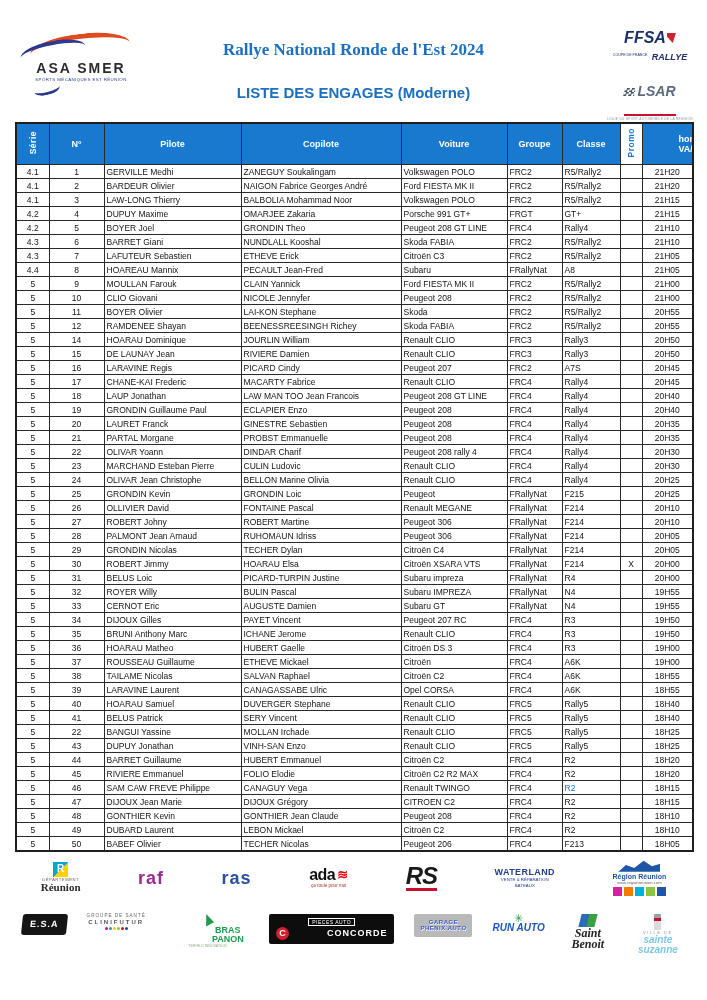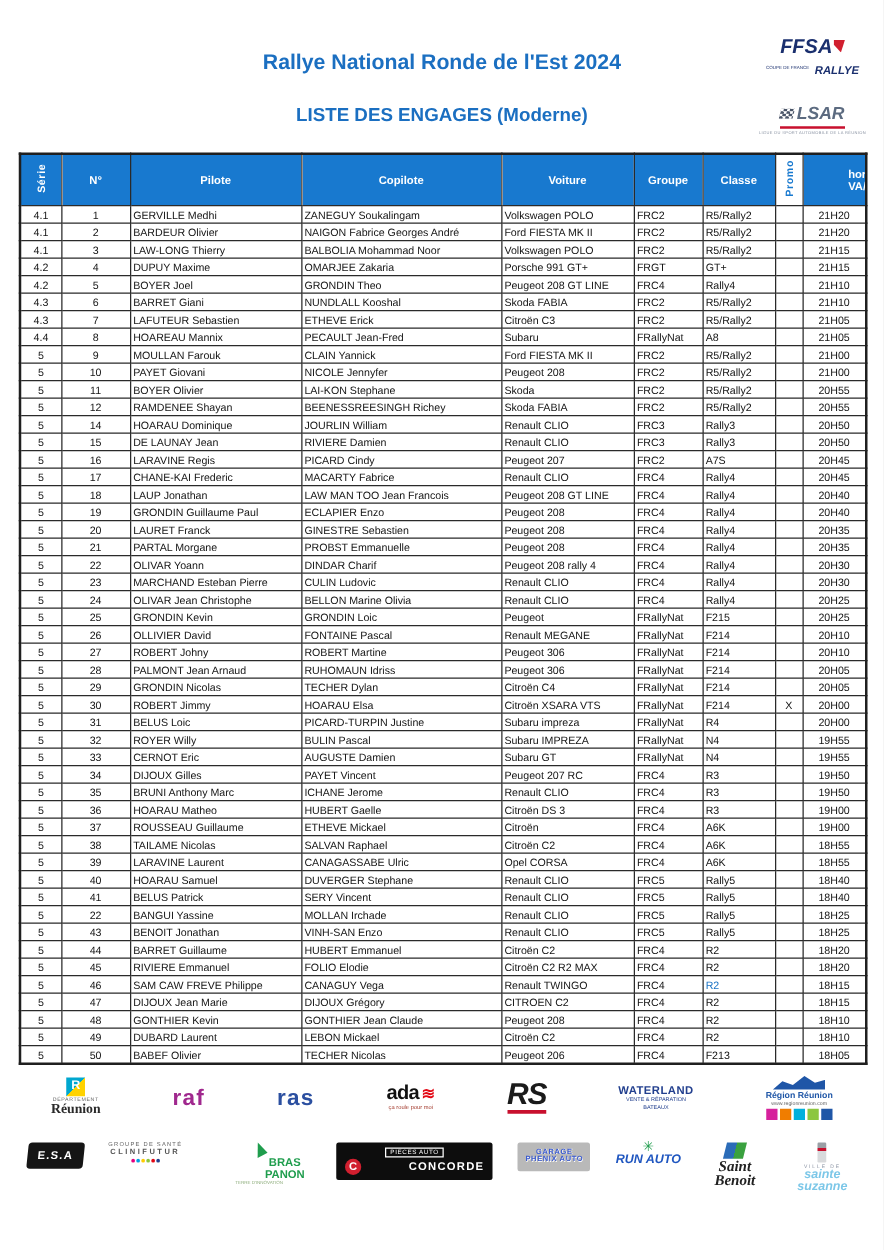--- a/index.html
+++ b/index.html
@@ -14,34 +14,34 @@
   .arc-red  { position:absolute; left:14px; top:2px;  width:100px; height:24px;
               border-top:5px solid #e04a1e; border-radius:50%; transform:rotate(-7deg); }
   .arc-blue { position:absolute; left:4px;  top:9px;  width:66px;  height:18px;
               border-top:4px solid #2b3990; border-radius:50%; transform:rotate(-11deg); }
   .asa-name { font-size:14px; font-weight:800; letter-spacing:2px; color:#2b2b2b; margin-top:2px; }
   .asa-sub  { font-size:4.4px; color:#2b3990; letter-spacing:0.4px; margin-top:1px; }
   .arc-blue2{ width:26px; height:9px; border-bottom:3px solid #2b3990; border-radius:50%;
               transform:rotate(-14deg); margin:1px 0 0 18px; }
 
   .titles { position:absolute; left:155px; right:155px; top:0; text-align:center; }
-  .main-title { color:#1b6fc1; font-size:17px; font-weight:bold; margin-top:14px; }
+  .main-title { color:#1b6fc1; font-size:17px; font-weight:bold; margin-top:14px;font-family:Liberation Serif, serif; }
   .sub-title  { color:#1b6fc1; font-size:15px; font-weight:bold; margin-top:24px; }
 
   .ffsa { position:absolute; right:14px; top:4px; width:86px; text-align:center; }
   .ffsa-word { font-size:16px; font-weight:800; font-style:italic; color:#1a2f6e; line-height:1; }
   .ffsa-flag { display:inline-block; width:9px; height:10px; background:#d11f2f;
                clip-path:polygon(0 0,100% 0,65% 100%,0 35%); margin-left:1px; }
   .ffsa-sub { margin-top:1px; line-height:1; }
   .ffsa-coupe { font-size:3.6px; color:#1a2f6e; vertical-align:middle; }
   .ffsa-rallye { font-size:9px; font-weight:800; font-style:italic; color:#1a2f6e; }
 
   .lsar { position:absolute; right:14px; top:56px; width:86px; text-align:center; }
   .lsar-word { display:inline-block; font-size:14px; font-weight:800; font-style:italic;
-               color:#5c6b80; border-bottom:2px solid #c8102e; line-height:1.05; padding-bottom:3px; }
+               color:#5c6b80; border-bottom:2px solid #c8102e; line-height:1.05; padding-bottom:15px; }
   .checker { display:inline-block; width:11px; height:8px; margin-right:2px;
              background:repeating-conic-gradient(#4a5568 0 25%, #ffffff 0 50%);
              background-size:5px 4px; transform:skewX(-14deg); }
   .lsar-sub { font-size:3.2px; color:#8a93a3; margin-top:1px; letter-spacing:0.3px; }
 
   
   table.entries { position:absolute; left:15px; top:122px; width:677px;
                   border-collapse:collapse; table-layout:fixed; }
   table.entries th, table.entries td { border:1px solid #2a2a2a; overflow:hidden; white-space:nowrap; }
   table.entries { border:2px solid #1f1f1f; }
@@ -115,20 +115,29 @@
   .kind-suzanne .top { font-size:4px; color:#8a93a3; letter-spacing:1.5px; }
   .kind-suzanne .lab { font-size:10px; font-style:italic; width:54px; white-space:normal; line-height:0.95; }
 </style>
 </head>
 <body>
 
 <div class="page">
 
   <div class="doc-header">
 
+    <div class="asa">
+      <div class="asa-arcs">
+        <div class="arc-red"></div>
+        <div class="arc-blue"></div>
+      </div>
+      <div class="asa-name">ASA SMER</div>
+      <div class="asa-sub">SPORTS MÉCANIQUES EST RÉUNION</div>
+      <div class="arc-blue2"></div>
+    </div>
 
     <div class="titles">
       <div class="main-title">Rallye National Ronde de l'Est 2024</div>
       <div class="sub-title">LISTE DES ENGAGES (Moderne)</div>
     </div>
 
     <div class="ffsa">
       <div class="ffsa-word"><span>FFSA</span><span class="ffsa-flag"></span></div>
       <div class="ffsa-sub">
         <span class="ffsa-coupe">COUPE DE FRANCE</span>
@@ -276,21 +285,21 @@
           <td>Ford FIESTA MK II</td>
           <td>FRC2</td>
           <td>R5/Rally2</td>
           <td class="c thick-l"></td>
           <td class="c thick-l">21H00</td>
         </tr>
 
         <tr>
           <td class="c">5</td>
           <td class="c thick-l">10</td>
-          <td>PAYET Giovani</td>
+          <td>CLIO Giovani</td>
           <td>NICOLE Jennyfer</td>
           <td>Peugeot 208</td>
           <td>FRC2</td>
           <td>R5/Rally2</td>
           <td class="c thick-l"></td>
           <td class="c thick-l">21H00</td>
         </tr>
 
         <tr>
           <td class="c">5</td>
@@ -660,21 +669,21 @@
           <td>Renault CLIO</td>
           <td>FRC5</td>
           <td>Rally5</td>
           <td class="c thick-l"></td>
           <td class="c thick-l">18H25</td>
         </tr>
 
         <tr>
           <td class="c">5</td>
           <td class="c thick-l">43</td>
-          <td>BENOIT Jonathan</td>
+          <td>DUPUY Jonathan</td>
           <td>VINH-SAN Enzo</td>
           <td>Renault CLIO</td>
           <td>FRC5</td>
           <td>Rally5</td>
           <td class="c thick-l"></td>
           <td class="c thick-l">18H25</td>
         </tr>
 
         <tr>
           <td class="c">5</td>

